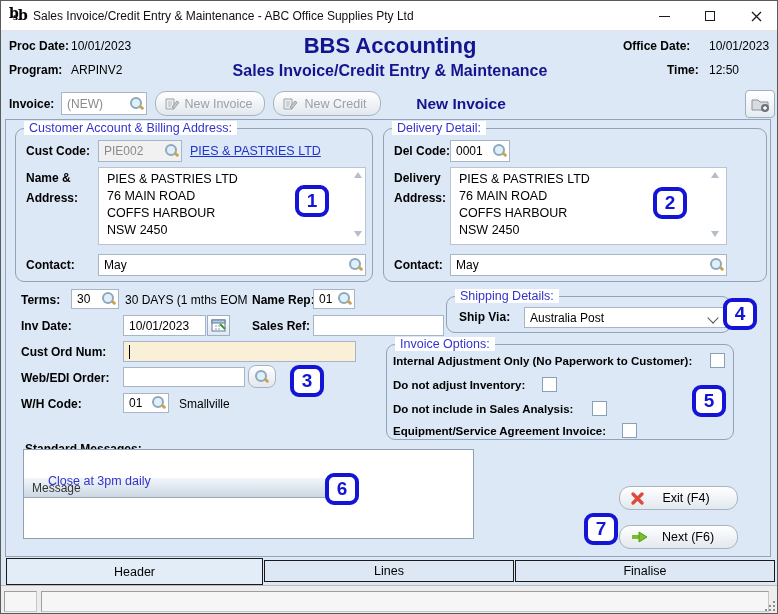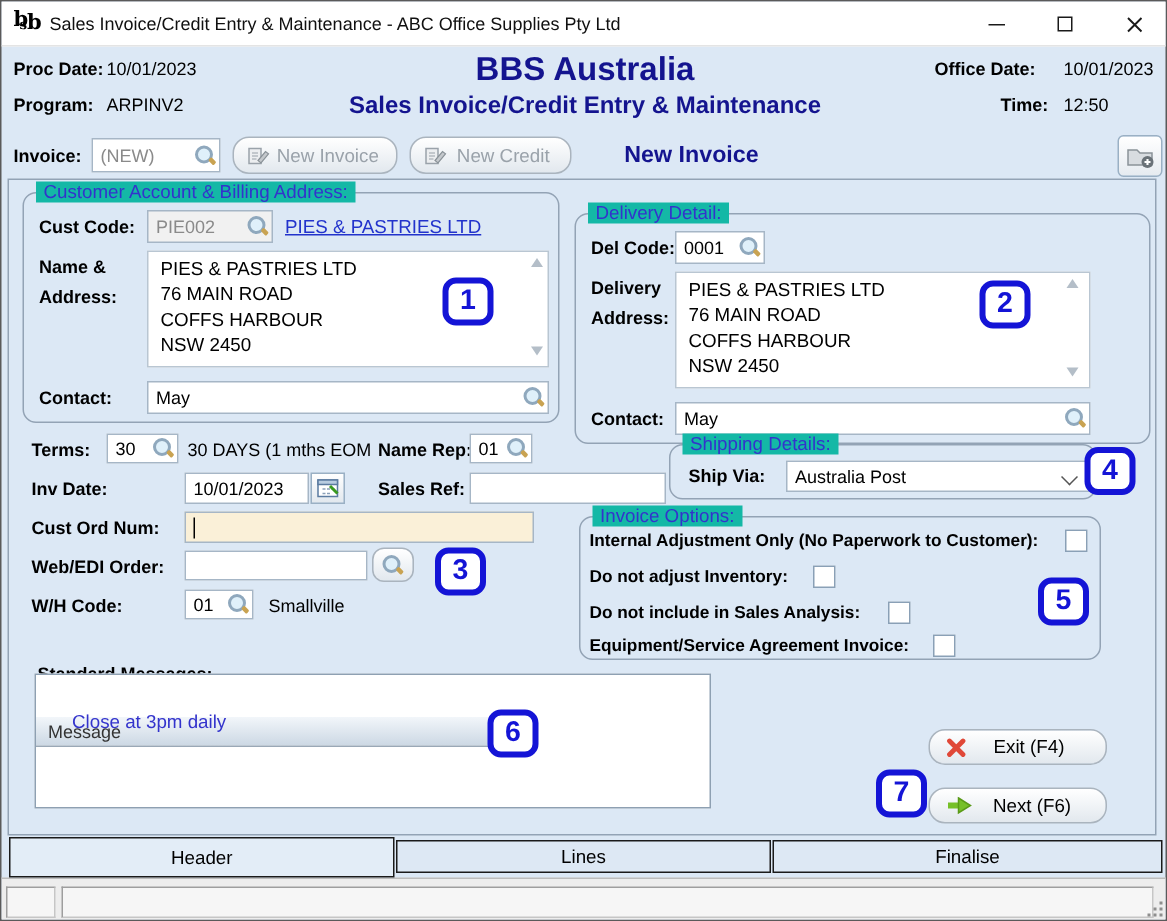--- a/index.html
+++ b/index.html
@@ -30,21 +30,21 @@
        display:flex;align-items:center;padding:0 5px;font-size:12px;overflow:hidden;}
   .fld.dis{background:#f1f1f1;color:#8a8a8a;}
   .mag{position:relative;width:14px;height:14px;display:inline-block;flex:none;}
   .mag::before{content:"";position:absolute;left:0;top:0;width:8px;height:8px;border:2px solid #8fa8bd;border-radius:50%;background:#dff0fa;}
   .mag::after{content:"";position:absolute;left:9px;top:9px;width:5px;height:3px;background:#c9a352;transform:rotate(45deg);border-radius:1px;}
   .mag-right{position:absolute;right:2px;top:50%;margin-top:-7px;}
   .caret{width:1px;height:14px;background:#000;}
 
   
   .grp{position:absolute;border:1px solid #93a3b5;border-radius:9px;box-sizing:border-box;}
-  .grp-cap{position:absolute;top:-8px;left:8px;background:#14b8a6;padding:0 5px;color:#3333cc;font-size:12.5px;white-space:nowrap;}
+  .grp-cap{position:absolute;top:-8px;left:8px;background:#ffffff;padding:0 5px;color:#3333cc;font-size:12.5px;white-space:nowrap;}
 
   .addr{position:absolute;background:#fff;border:1px solid #b9c6d2;box-sizing:border-box;
         font-size:12.5px;line-height:17px;padding:3px 8px;white-space:pre-line;}
   .tri-up{position:absolute;right:4px;top:5px;width:0;height:0;border-left:4px solid transparent;border-right:4px solid transparent;border-bottom:6px solid #b4bec8;}
   .tri-dn{position:absolute;right:4px;bottom:5px;width:0;height:0;border-left:4px solid transparent;border-right:4px solid transparent;border-top:6px solid #b4bec8;}
 
   .cb{position:absolute;width:15px;height:15px;background:#fff;border:1px solid #8aa0b6;box-sizing:border-box;}
   .chev{position:absolute;right:9px;top:6px;width:7px;height:7px;border-right:1.6px solid #555;border-bottom:1.6px solid #555;transform:rotate(45deg);}
 
   .rbtn{position:absolute;border:1px solid #aab4be;border-radius:11px;background:linear-gradient(#ffffff,#e2e8ee);
@@ -100,21 +100,21 @@
       <svg width="13" height="13">
           <path d="M2 2 L11 11 M11 2 L2 11" stroke="#1a1a1a" stroke-width="1.3"></path>
         </svg>
     </div>
   </div>
 
   <div class="lbl" style="left:8px;top:38px;">Proc Date:</div>
   <div class="txt" style="left:70px;top:38px;">10/01/2023</div>
   <div class="lbl" style="left:8px;top:62px;">Program:</div>
   <div class="txt" style="left:70px;top:62px;">ARPINV2</div>
-  <div id="hdr-title1">BBS Australia</div>
+  <div id="hdr-title1">BBS Accounting</div>
   <div id="hdr-title2">Sales Invoice/Credit Entry &amp; Maintenance</div>
   <div class="lbl" style="left:622px;top:38px;">Office Date:</div>
   <div class="txt" style="left:708px;top:38px;">10/01/2023</div>
   <div class="lbl" style="left:666px;top:62px;">Time:</div>
   <div class="txt" style="left:708px;top:62px;">12:50</div>
 
   <div class="lbl" style="left:8px;top:96px;">Invoice:</div>
   <div class="fld" style="left:60px;top:91px;width:86px;height:23px;color:#8a8a8a;">
     <span>(NEW)</span>
     <span class="mag mag-right"></span>
@@ -162,21 +162,21 @@
 NSW 2450</div>
     <div class="tri-up" style="right:10px;top:43px;"></div>
     <div class="tri-dn" style="right:10px;bottom:44px;"></div>
     <div class="lbl" style="left:10px;top:129px;">Contact:</div>
     <div class="fld" style="left:82px;top:125px;width:268px;height:22px;">
       <span>May</span>
       <span class="mag mag-right"></span>
     </div>
   </div>
 
-  <div class="grp" style="left:382px;top:127px;width:384px;height:154px;margin-top:14px;">
+  <div class="grp" style="left:382px;top:127px;width:384px;height:154px;">
     <div class="grp-cap">Delivery Detail:</div>
     <div class="lbl" style="left:10px;top:15px;">Del Code:</div>
     <div class="fld" style="left:66px;top:11px;width:60px;height:22px;">
       <span>0001</span>
       <span class="mag mag-right"></span>
     </div>
     <div class="lbl" style="left:10px;top:42px;">Delivery</div>
     <div class="lbl" style="left:10px;top:62px;">Address:</div>
     <div class="addr" style="left:66px;top:38px;width:277px;height:78px;">PIES &amp; PASTRIES LTD
 76 MAIN ROAD

